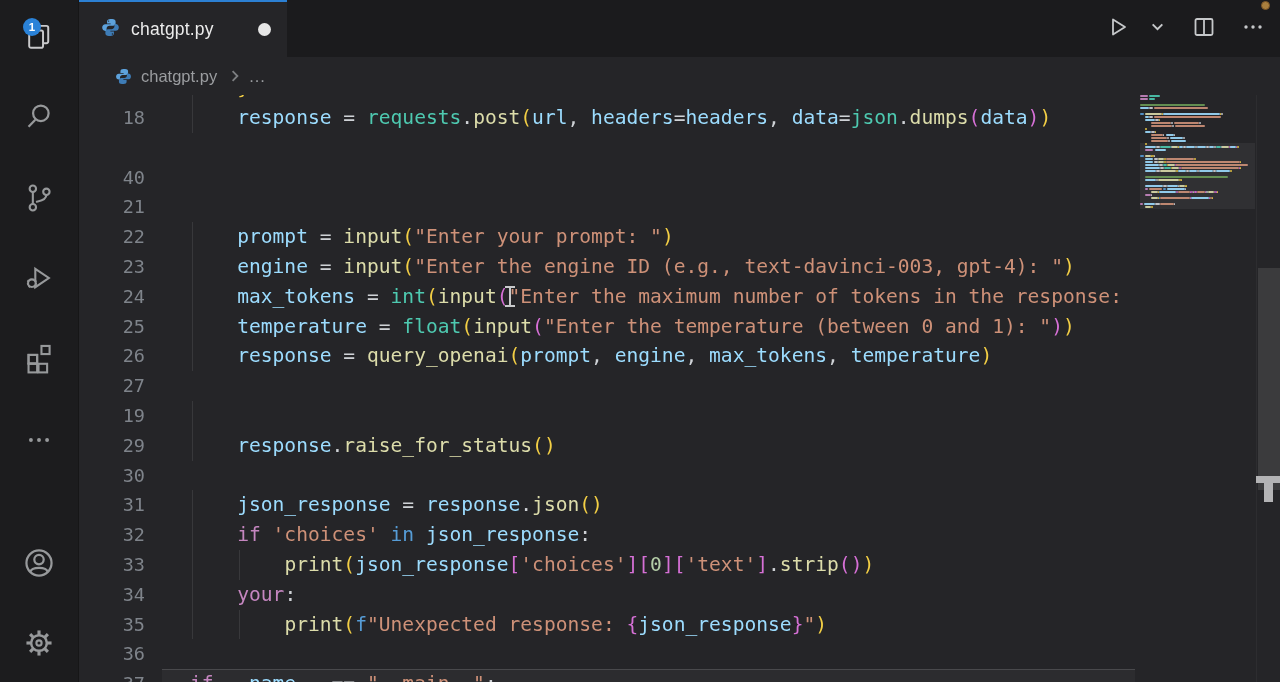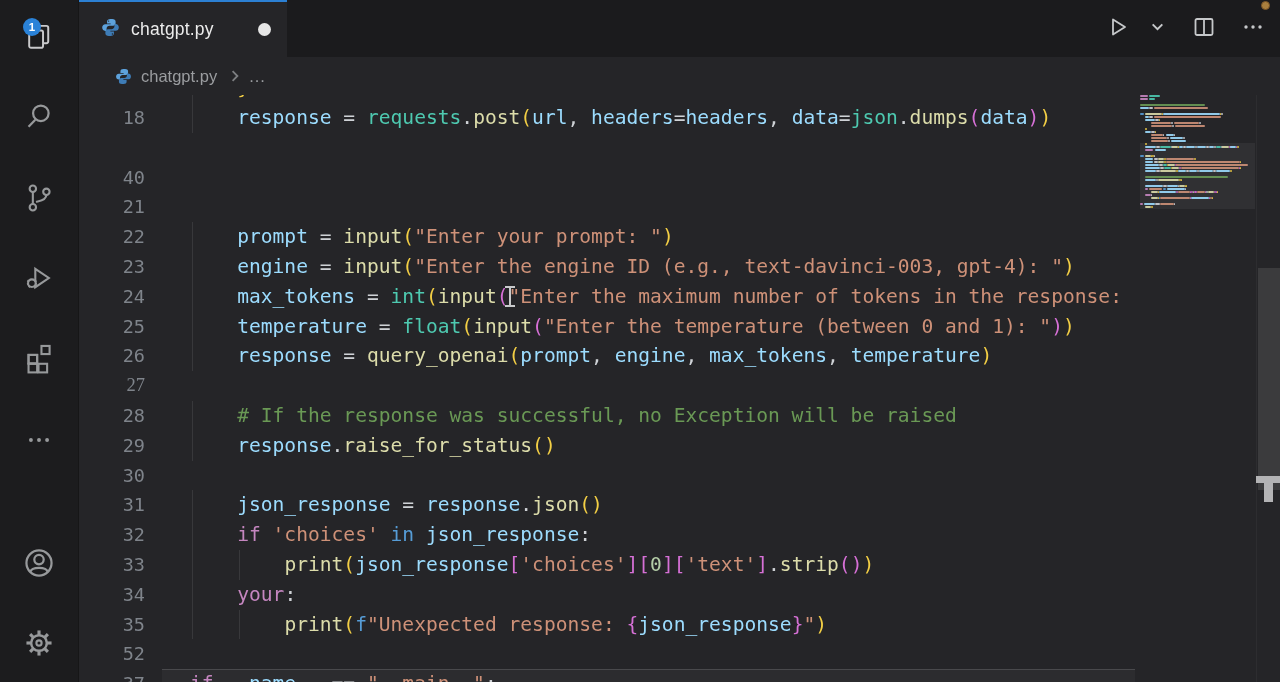--- a/index.html
+++ b/index.html
@@ -234,30 +234,30 @@
     <div class="code-viewport" id="code-viewport">
         <div class="row" style="top: -21.8px;"><div class="guide" style="left: 114px;"></div><span class="ln">17</span><span class="codetext"><span>    </span><span style="color: rgb(242, 206, 69);">}</span></span></div>
         <div class="row" style="top: 8px;"><div class="guide" style="left: 114px;"></div><span class="ln">18</span><span class="codetext"><span>    </span><span style="color: rgb(156, 220, 254);">response</span><span> = </span><span style="color: rgb(78, 201, 176);">requests</span><span>.</span><span style="color: rgb(220, 220, 170);">post</span><span style="color: rgb(242, 206, 69);">(</span><span style="color: rgb(156, 220, 254);">url</span><span>, </span><span style="color: rgb(156, 220, 254);">headers</span><span>=</span><span style="color: rgb(156, 220, 254);">headers</span><span>, </span><span style="color: rgb(156, 220, 254);">data</span><span>=</span><span style="color: rgb(78, 201, 176);">json</span><span>.</span><span style="color: rgb(220, 220, 170);">dumps</span><span style="color: rgb(214, 112, 214);">(</span><span style="color: rgb(156, 220, 254);">data</span><span style="color: rgb(214, 112, 214);">)</span><span style="color: rgb(242, 206, 69);">)</span></span></div>
         <div class="row" style="top: 67.6px;"><span class="ln">40</span><span class="codetext"></span></div>
         <div class="row" style="top: 97.4px;"><span class="ln">21</span></div>
         <div class="row" style="top: 127.2px;"><div class="guide" style="left: 114px;"></div><span class="ln">22</span><span class="codetext"><span>    </span><span style="color: rgb(156, 220, 254);">prompt</span><span> = </span><span style="color: rgb(220, 220, 170);">input</span><span style="color: rgb(242, 206, 69);">(</span><span style="color: rgb(206, 145, 120);">"Enter your prompt: "</span><span style="color: rgb(242, 206, 69);">)</span></span></div>
         <div class="row" style="top: 157px;"><div class="guide" style="left: 114px;"></div><span class="ln">23</span><span class="codetext"><span>    </span><span style="color: rgb(156, 220, 254);">engine</span><span> = </span><span style="color: rgb(220, 220, 170);">input</span><span style="color: rgb(242, 206, 69);">(</span><span style="color: rgb(206, 145, 120);">"Enter the engine ID (e.g., text-davinci-003, gpt-4): "</span><span style="color: rgb(242, 206, 69);">)</span></span></div>
         <div class="row" style="top: 186.8px;"><div class="guide" style="left: 114px;"></div><span class="ln">24</span><span class="codetext"><span>    </span><span style="color: rgb(156, 220, 254);">max_tokens</span><span> = </span><span style="color: rgb(78, 201, 176);">int</span><span style="color: rgb(242, 206, 69);">(</span><span style="color: rgb(220, 220, 170);">input</span><span style="color: rgb(214, 112, 214);">(</span><span style="color: rgb(206, 145, 120);">"Enter the maximum number of tokens in the response: </span></span></div>
         <div class="row" style="top: 216.6px;"><div class="guide" style="left: 114px;"></div><span class="ln">25</span><span class="codetext"><span>    </span><span style="color: rgb(156, 220, 254);">temperature</span><span> = </span><span style="color: rgb(78, 201, 176);">float</span><span style="color: rgb(242, 206, 69);">(</span><span style="color: rgb(220, 220, 170);">input</span><span style="color: rgb(214, 112, 214);">(</span><span style="color: rgb(206, 145, 120);">"Enter the temperature (between 0 and 1): "</span><span style="color: rgb(214, 112, 214);">)</span><span style="color: rgb(242, 206, 69);">)</span></span></div>
         <div class="row" style="top: 246.4px;"><div class="guide" style="left: 114px;"></div><span class="ln">26</span><span class="codetext"><span>    </span><span style="color: rgb(156, 220, 254);">response</span><span> = </span><span style="color: rgb(220, 220, 170);">query_openai</span><span style="color: rgb(242, 206, 69);">(</span><span style="color: rgb(156, 220, 254);">prompt</span><span>, </span><span style="color: rgb(156, 220, 254);">engine</span><span>, </span><span style="color: rgb(156, 220, 254);">max_tokens</span><span>, </span><span style="color: rgb(156, 220, 254);">temperature</span><span style="color: rgb(242, 206, 69);">)</span></span></div>
-        <div class="row" style="top: 276.2px; font-family: Liberation Serif, serif;"><span class="ln">27</span><span class="codetext"></span></div>
-        <div class="row" style="top: 306px;"><div class="guide" style="left: 114px;"></div><span class="ln">28</span><span class="codetext"><span>    </span><span style="color: rgb(106, 153, 85);"># If the response was successful, no Exception will be raised</span></span></div>
+        <div class="row" style="top: 276.2px;"><span class="ln">27</span><span class="codetext"></span></div>
+        <div class="row" style="top: 306px;"><div class="guide" style="left: 114px;"></div><span class="ln">19</span></div>
         <div class="row" style="top: 335.8px;"><div class="guide" style="left: 114px;"></div><span class="ln">29</span><span class="codetext"><span>    </span><span style="color: rgb(156, 220, 254);">response</span><span>.</span><span style="color: rgb(220, 220, 170);">raise_for_status</span><span style="color: rgb(242, 206, 69);">(</span><span style="color: rgb(242, 206, 69);">)</span></span></div>
         <div class="row" style="top: 365.6px;"><span class="ln">30</span><span class="codetext"></span></div>
         <div class="row" style="top: 395.4px;"><div class="guide" style="left: 114px;"></div><span class="ln">31</span><span class="codetext"><span>    </span><span style="color: rgb(156, 220, 254);">json_response</span><span> = </span><span style="color: rgb(156, 220, 254);">response</span><span>.</span><span style="color: rgb(220, 220, 170);">json</span><span style="color: rgb(242, 206, 69);">(</span><span style="color: rgb(242, 206, 69);">)</span></span></div>
         <div class="row" style="top: 425.2px;"><div class="guide" style="left: 114px;"></div><span class="ln">32</span><span class="codetext"><span>    </span><span style="color: rgb(197, 134, 192);">if</span><span> </span><span style="color: rgb(206, 145, 120);">'choices'</span><span> </span><span style="color: rgb(86, 156, 214);">in</span><span> </span><span style="color: rgb(156, 220, 254);">json_response</span><span>:</span></span></div>
         <div class="row" style="top: 455px;"><div class="guide" style="left: 114px;"></div><div class="guide" style="left: 161.2px;"></div><span class="ln">33</span><span class="codetext"><span>        </span><span style="color: rgb(220, 220, 170);">print</span><span style="color: rgb(242, 206, 69);">(</span><span style="color: rgb(156, 220, 254);">json_response</span><span style="color: rgb(214, 112, 214);">[</span><span style="color: rgb(206, 145, 120);">'choices'</span><span style="color: rgb(214, 112, 214);">]</span><span style="color: rgb(214, 112, 214);">[</span><span style="color: rgb(181, 206, 168);">0</span><span style="color: rgb(214, 112, 214);">]</span><span style="color: rgb(214, 112, 214);">[</span><span style="color: rgb(206, 145, 120);">'text'</span><span style="color: rgb(214, 112, 214);">]</span><span>.</span><span style="color: rgb(220, 220, 170);">strip</span><span style="color: rgb(214, 112, 214);">(</span><span style="color: rgb(214, 112, 214);">)</span><span style="color: rgb(242, 206, 69);">)</span></span></div>
         <div class="row" style="top: 484.8px;"><div class="guide" style="left: 114px;"></div><span class="ln">34</span><span class="codetext"><span>    </span><span style="color: rgb(197, 134, 192);">your</span><span>:</span></span></div>
         <div class="row" style="top: 514.6px;"><div class="guide" style="left: 114px;"></div><div class="guide" style="left: 161.2px;"></div><span class="ln">35</span><span class="codetext"><span>        </span><span style="color: rgb(220, 220, 170);">print</span><span style="color: rgb(242, 206, 69);">(</span><span style="color: rgb(86, 156, 214);">f</span><span style="color: rgb(206, 145, 120);">"Unexpected response: </span><span style="color: rgb(214, 112, 214);">{</span><span style="color: rgb(156, 220, 254);">json_response</span><span style="color: rgb(214, 112, 214);">}</span><span style="color: rgb(206, 145, 120);">"</span><span style="color: rgb(242, 206, 69);">)</span></span></div>
-        <div class="row" style="top: 544.4px;"><span class="ln">52</span><span class="codetext"></span></div>
+        <div class="row" style="top: 544.4px;"><span class="ln">36</span><span class="codetext"></span></div>
         <div class="row" style="top: 574.2px;"><span class="ln">37</span><span class="codetext"><span style="color: rgb(197, 134, 192);">if</span><span> </span><span style="color: rgb(156, 220, 254);">__name__</span><span> == </span><span style="color: rgb(206, 145, 120);">"__main__"</span><span>:</span></span></div>
       </div>
 
     <div class="minimap" id="minimap">
       <div class="mm-slider" style="top:48px;height:66px"></div>
     <div class="mm-seg" style="left: 0px; top: 0px; width: 8.1px; background: rgb(197, 134, 192);"></div>
         <div class="mm-seg" style="left: 9.45px; top: 0px; width: 10.8px; background: rgb(78, 201, 176);"></div>
         <div class="mm-seg" style="left: 0px; top: 3px; width: 8.1px; background: rgb(197, 134, 192);"></div>
         <div class="mm-seg" style="left: 9.45px; top: 3px; width: 5.4px; background: rgb(78, 201, 176);"></div>
         <div class="mm-seg" style="left: 0px; top: 9px; width: 64.8px; background: rgb(106, 153, 85);"></div>

